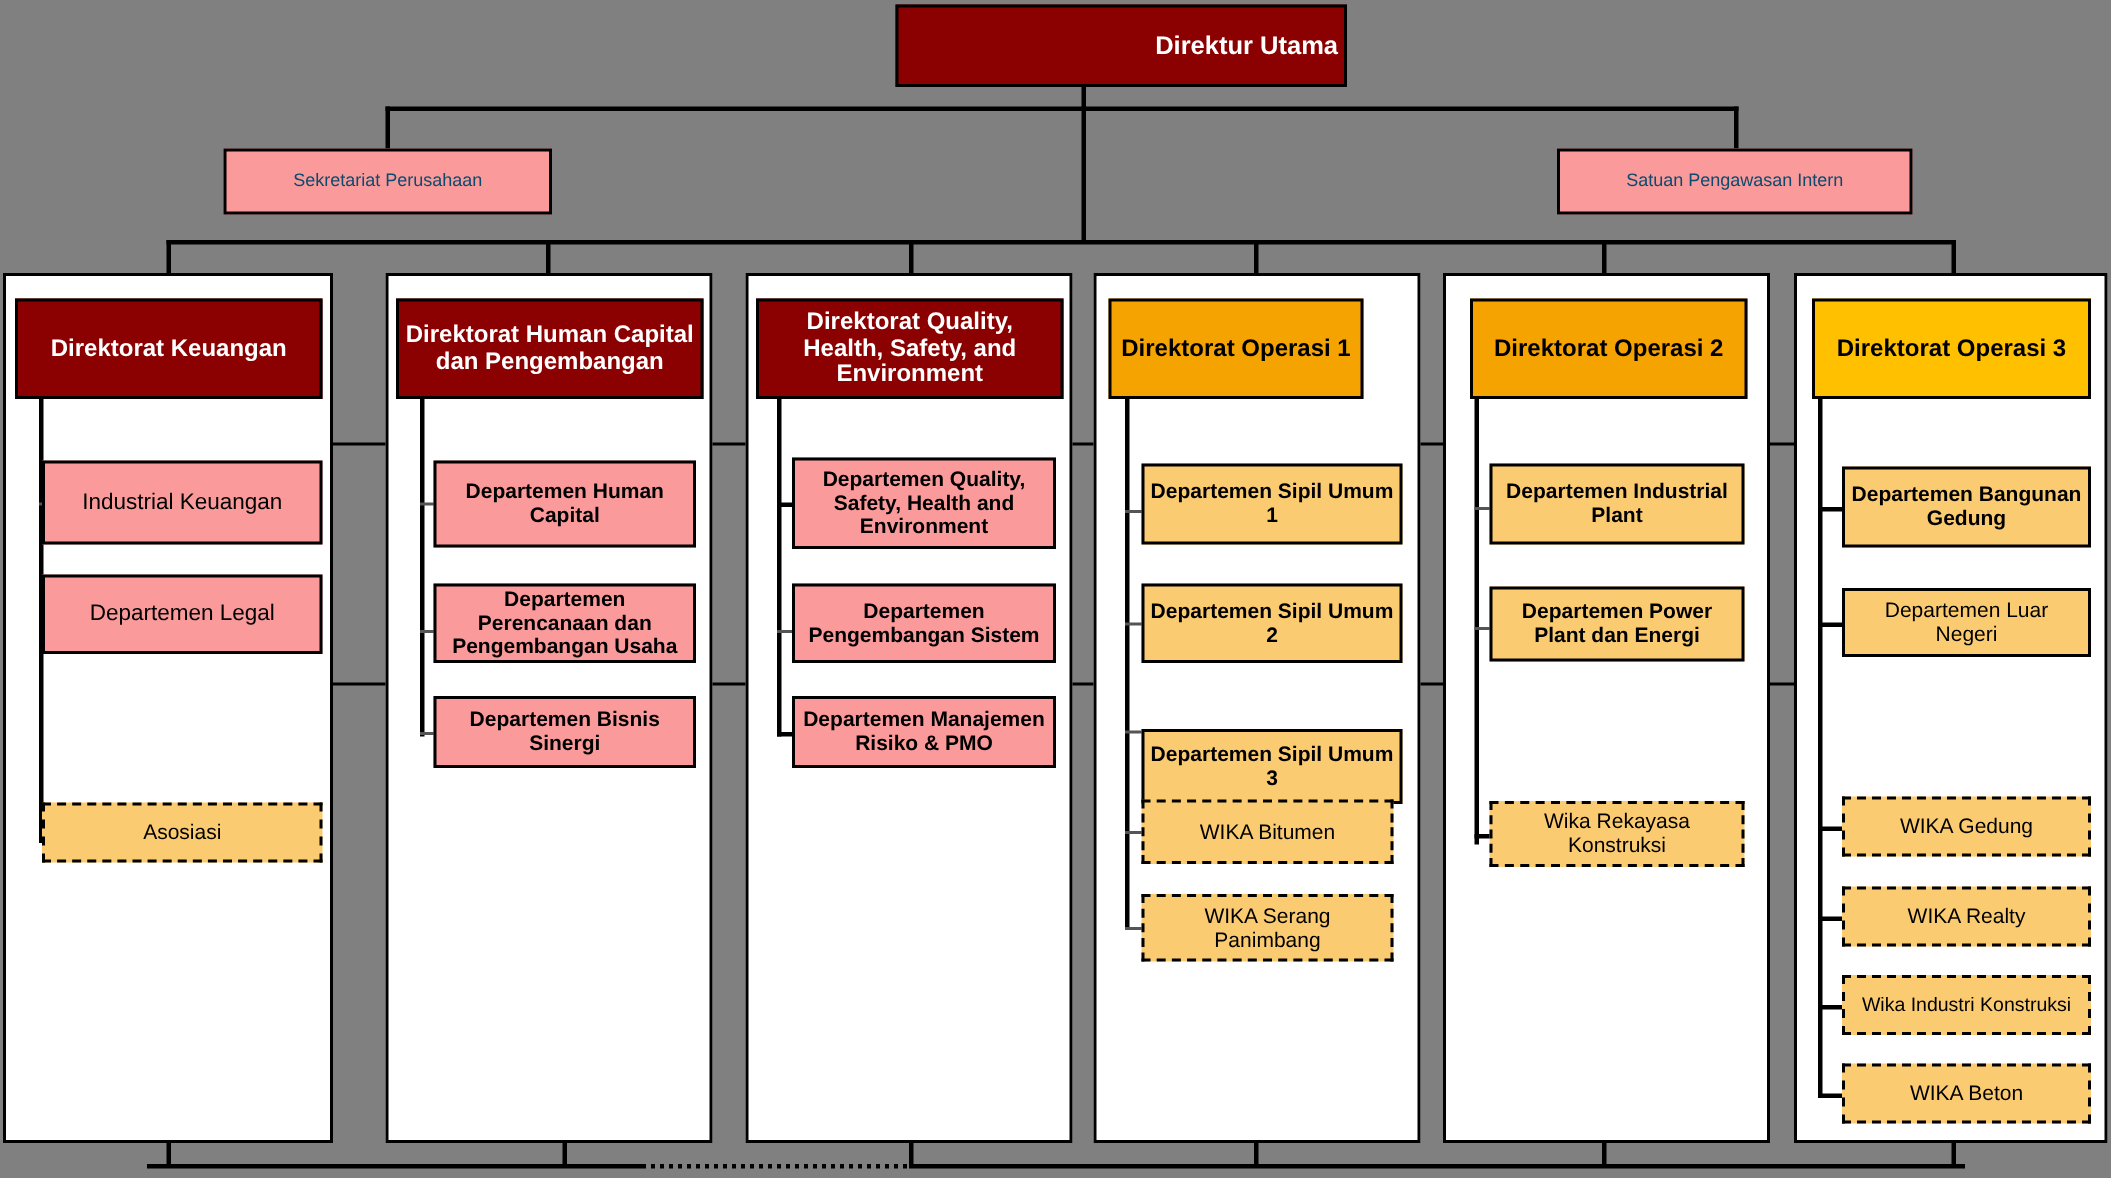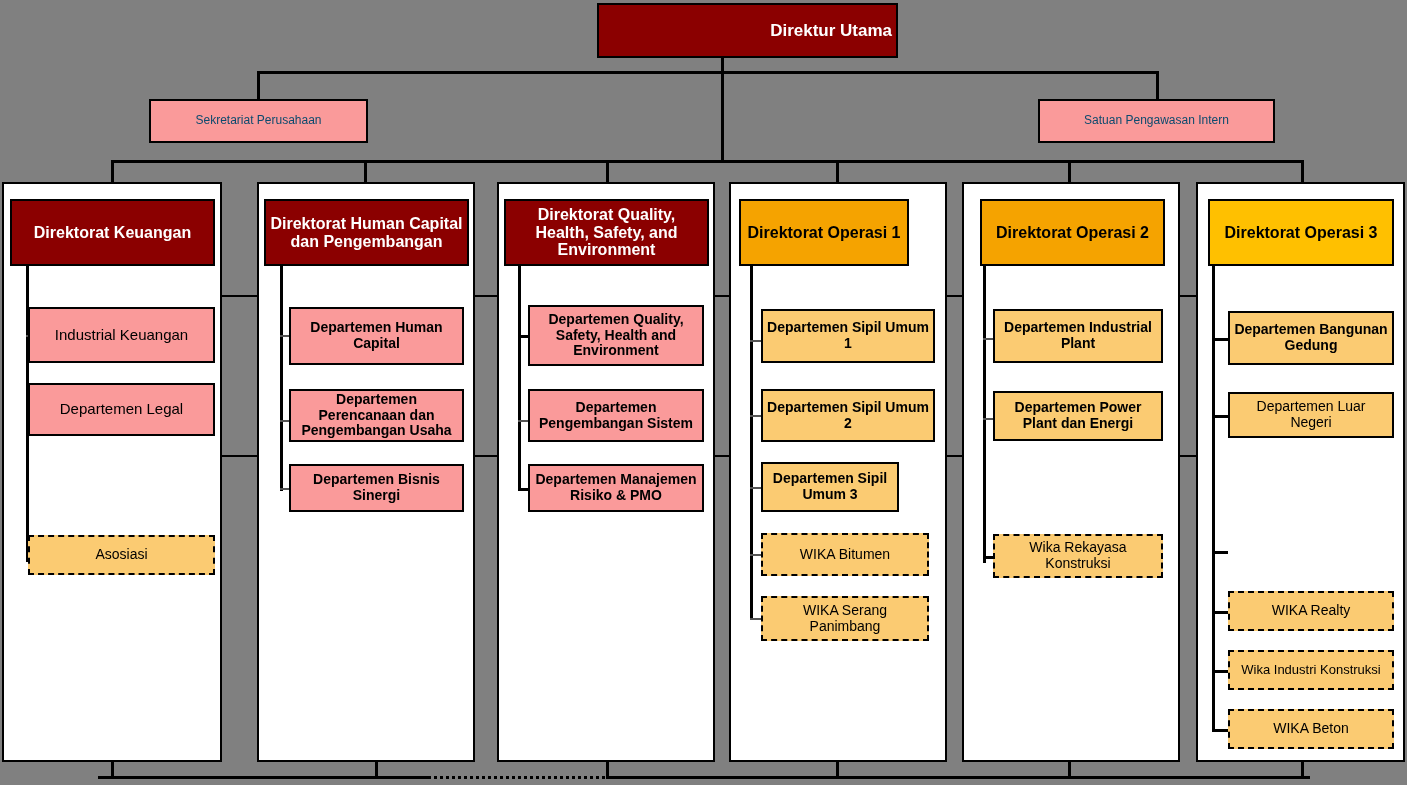--- a/index.html
+++ b/index.html
@@ -192,21 +192,21 @@
   <div class="hline thin gray" style="left:750px;top:487px;width:12px;"></div>
   <div class="hline thin gray" style="left:750px;top:554px;width:12px;"></div>
   <div class="hline thin gray" style="left:750px;top:618px;width:12px;"></div>
 
   <div class="box dept-orange" style="left:761px;top:309px;width:174px;height:54px;">
     <span>Departemen Sipil Umum 1</span>
   </div>
   <div class="box dept-orange" style="left:761px;top:389px;width:174px;height:53px;">
     <span>Departemen Sipil Umum 2</span>
   </div>
-  <div class="box dept-orange" style="left:761px;top:462px;width:138px;height:50px;">
+  <div class="box dept-orange" style="left:761px;top:486px;width:174px;height:50px;">
     <span>Departemen Sipil Umum 3</span>
   </div>
   <div class="box sub-dashed" style="left:761px;top:533px;width:168px;height:43px;">
     <span>WIKA Bitumen</span>
   </div>
   <div class="box sub-dashed plain" style="left:761px;top:596px;width:168px;height:45px;">
     <span>WIKA Serang Panimbang</span>
   </div>
 
   <div class="box dir-orange" style="left:980px;top:199px;width:185px;height:67px;">
@@ -236,20 +236,23 @@
   <div class="hline" style="left:1212px;top:551px;width:16px;"></div>
   <div class="hline" style="left:1212px;top:611px;width:16px;"></div>
   <div class="hline" style="left:1212px;top:670px;width:16px;"></div>
   <div class="hline" style="left:1212px;top:729px;width:16px;"></div>
 
   <div class="box dept-orange plain" style="left:1228px;top:392px;width:166px;height:46px;font-weight:normal;">
     <span>Departemen Luar Negeri</span>
   </div>
   <div class="box dept-orange" style="left:1228px;top:311px;width:166px;height:54px;">
     <span>Departemen Bangunan Gedung</span>
+  </div>
+  <div class="box sub-dashed" style="left:1228px;top:531px;width:166px;height:40px;">
+    <span>WIKA Gedung</span>
   </div>
   <div class="box sub-dashed" style="left:1228px;top:591px;width:166px;height:40px;">
     <span>WIKA Realty</span>
   </div>
   <div class="box sub-dashed" style="left:1228px;top:650px;width:166px;height:40px;font-size:13px;">
     <span>Wika Industri Konstruksi</span>
   </div>
   <div class="box sub-dashed" style="left:1228px;top:709px;width:166px;height:40px;">
     <span>WIKA Beton</span>
   </div>

